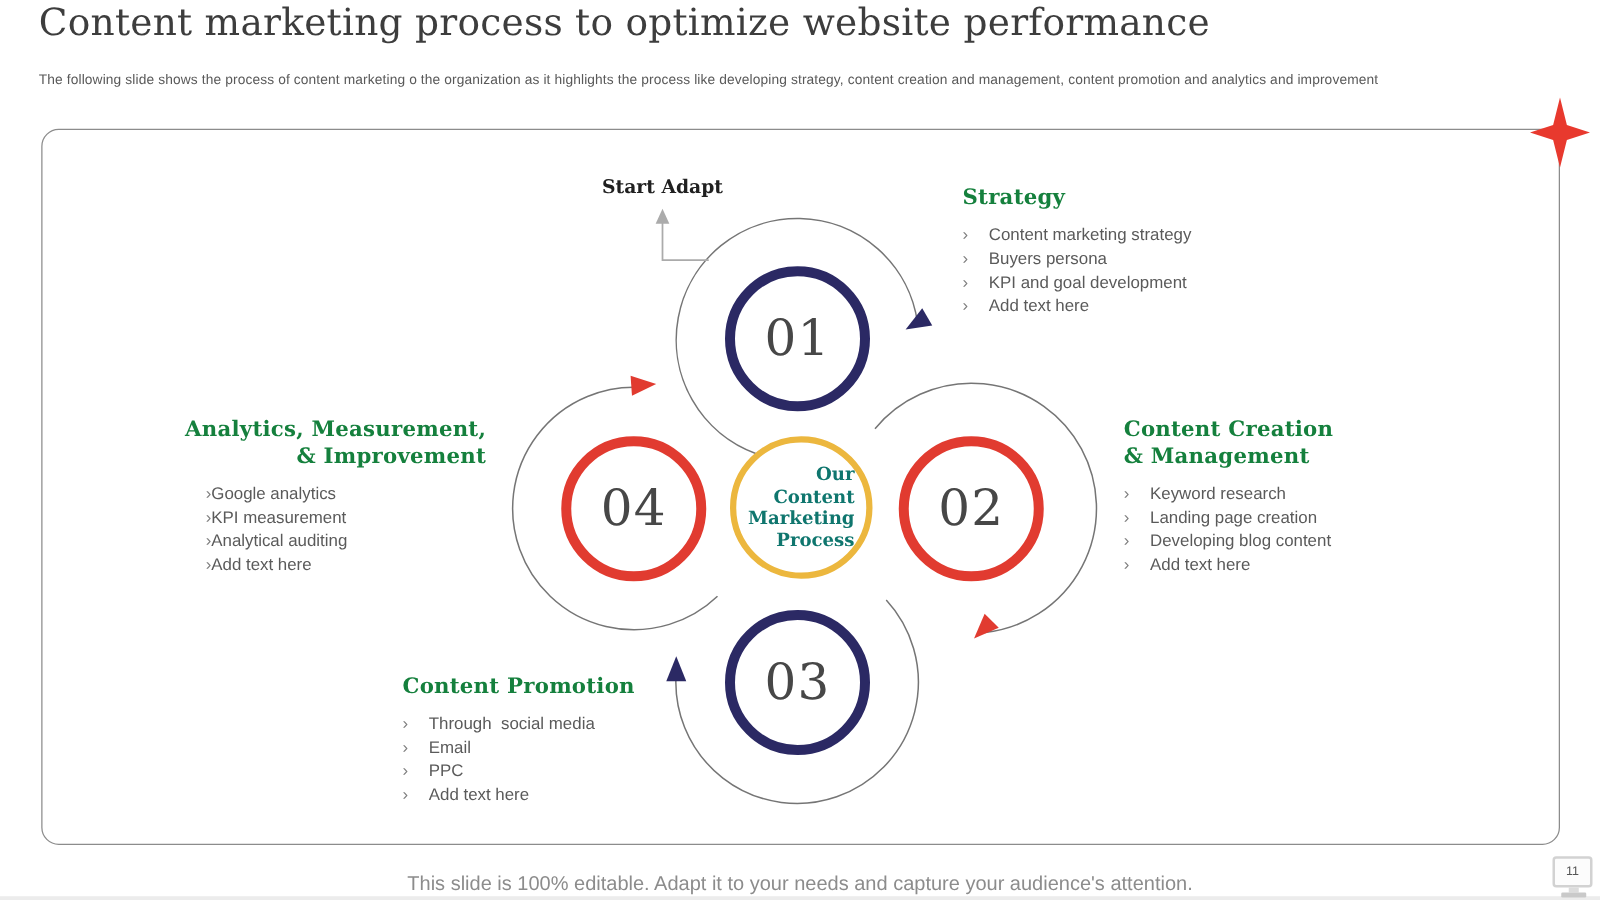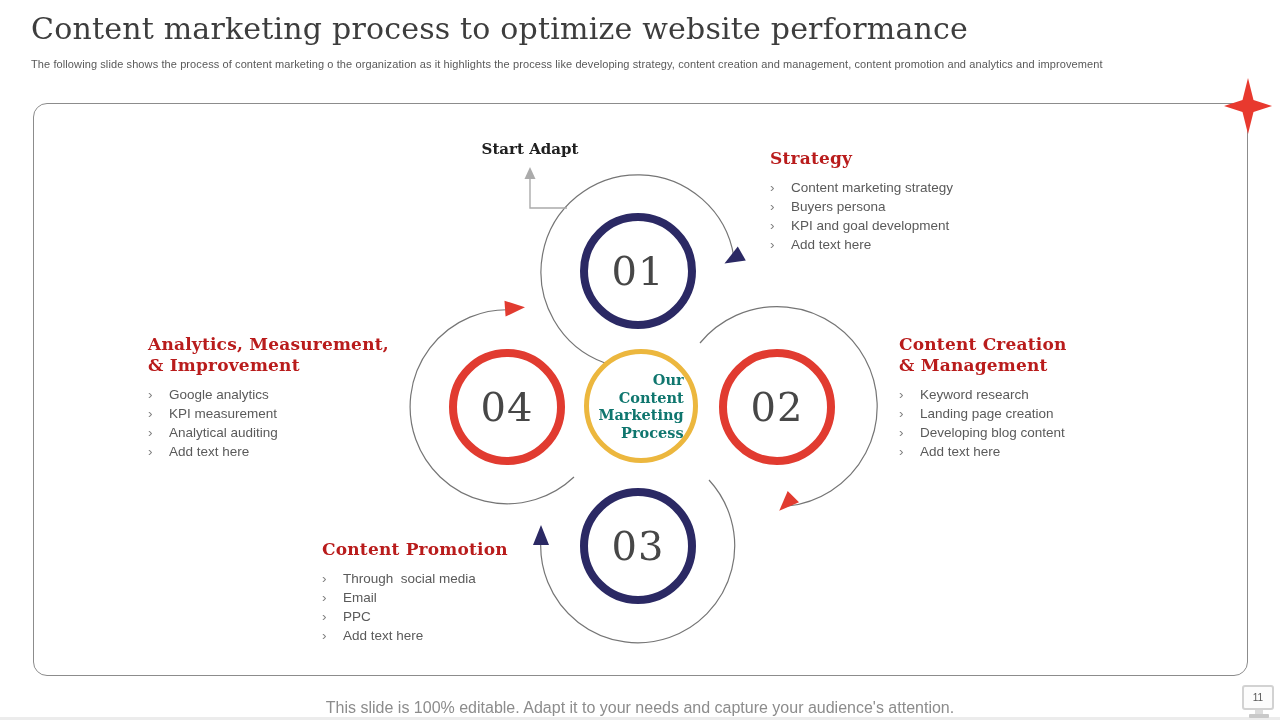--- a/index.html
+++ b/index.html
@@ -1,36 +1,36 @@
 <!DOCTYPE html>
 <html><head>
 <meta charset="utf-8">
 <style>
   html,body{margin:0;padding:0;background:#fff;}
   .slide{position:relative;width:1280px;height:720px;background:#ffffff;overflow:hidden;
          font-family:"Liberation Sans",sans-serif;}
-  .title{position:absolute;left:31px;top:11px;margin:0;font-family:"DejaVu Serif",serif;
+  .title{position:absolute;left:31px;top:1px;margin:0;font-family:"DejaVu Serif",serif;
          font-weight:400;font-size:30px;color:#3d3d3d;letter-spacing:.2px;white-space:nowrap;}
   .subtitle{position:absolute;left:31px;top:58px;margin:0;font-size:11px;color:#595959;
             letter-spacing:.1px;white-space:nowrap;}
   .panel{position:absolute;left:33px;top:103px;width:1213px;height:571px;border:1px solid #8c8c8c;
          border-radius:14px;background:#fff;}
   .gfx{position:absolute;left:0;top:0;width:1280px;height:720px;pointer-events:none;z-index:2;}
   .ring{position:absolute;border-radius:50%;box-sizing:border-box;background:#fff;display:flex;
         align-items:center;justify-content:center;z-index:3;}
   .ring.step{width:116px;height:116px;border:8px solid #333;}
   .ring.hub{width:114px;height:114px;border:5px solid #ecb73e;}
   .stepnum{font-family:"DejaVu Serif",serif;font-size:40px;color:#474747;letter-spacing:1px;}
   .hubtext{text-align:right;font-family:"DejaVu Serif",serif;font-weight:700;font-size:14.5px;
            line-height:17.5px;color:#0f766e;}
   .start-label{position:absolute;left:455px;top:140px;width:150px;text-align:center;z-index:3;
            font-family:"DejaVu Serif",serif;font-weight:700;font-size:15px;color:#202020;}
   .block{position:absolute;z-index:3;}
   .block h3{margin:0;font-family:"DejaVu Serif",serif;font-weight:700;font-size:17px;
-            line-height:21px;color:#b91c1c;letter-spacing:.2px;}
+            line-height:21px;color:#15803d;letter-spacing:.2px;}
   .block h3 span{display:block;}
   .bullets{margin-top:9px;}
   .bullet{display:flex;font-size:13.5px;line-height:19px;color:#5a5a5a;}
   .bullet .bm{width:21px;color:#7f7f7f;flex:0 0 21px;}
   .bullet .bt{white-space:pre;}
   .footer-note{position:absolute;left:0;top:699px;width:100%;text-align:center;font-size:16px;
                color:#8c8c8c;z-index:3;}
   .monitor{position:absolute;left:1242px;top:685px;width:34px;z-index:3;}
   .monitor .screen{width:32px;height:25px;box-sizing:border-box;border:2px solid #d2d2d2;
                    border-radius:3px;background:#fcfcfc;display:flex;align-items:center;
@@ -157,21 +157,21 @@
           <span class="bm">›</span>
           <span class="bt">PPC</span>
         </div>
       <div class="bullet">
           <span class="bm">›</span>
           <span class="bt">Add text here</span>
         </div>
     </div>
   </div>
 
-  <div class="block" style="left:148px;top:334px;">
+  <div class="block" style="left:148px;top:334px;text-align:right;">
     <h3>
       <span>Analytics, Measurement,</span>
       <span>&amp; Improvement</span>
     </h3>
     <div class="bullets">
       <div class="bullet">
           <span class="bm">›</span>
           <span class="bt">Google analytics</span>
         </div>
       <div class="bullet">

